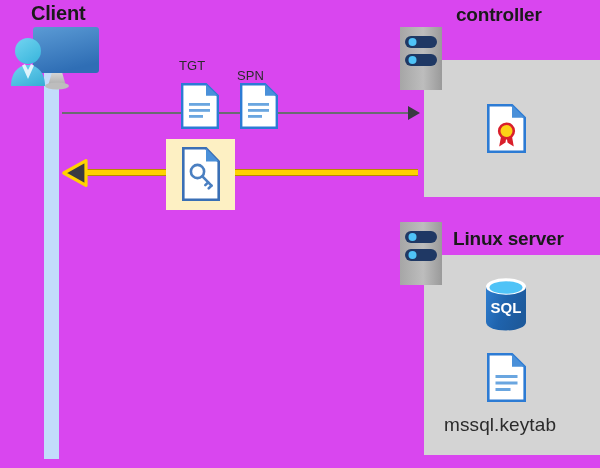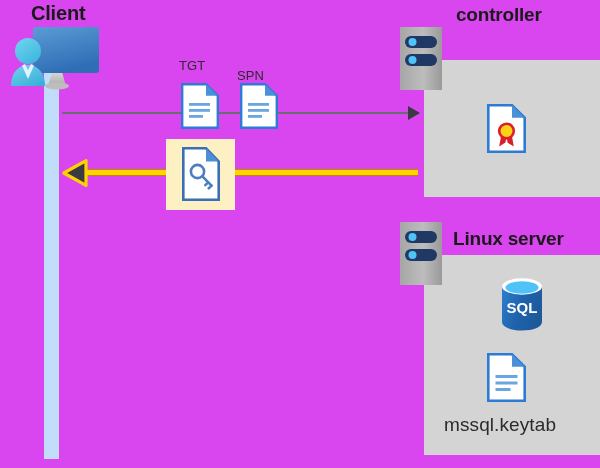--- a/index.html
+++ b/index.html
@@ -202,21 +202,21 @@
       <rect x="0" y="0" width="42" height="63" fill="url(#rackG2)"></rect>
       <rect x="5" y="9" width="32" height="12" rx="6" fill="#1f3864"></rect>
       <circle cx="12.5" cy="15" r="4" fill="#4fc3f7"></circle>
       <rect x="5" y="27" width="32" height="12" rx="6" fill="#1f3864"></rect>
       <circle cx="12.5" cy="33" r="4" fill="#4fc3f7"></circle>
     </svg>
   </div>
 
   <div class="abs hdr hdr-linux" style="left:453px;top:228px;text-align:center;">Linux server</div>
 
-  <div class="abs" style="left:483px;top:277px;width:46px;height:54px;margin-left:16px;">
+  <div class="abs" style="left:483px;top:277px;width:46px;height:54px;">
     <svg width="46" height="54" viewBox="0 0 46 54">
       <defs>
         <linearGradient id="dbBody" x1="0" y1="0" x2="1" y2="0.4">
           <stop offset="0%" stop-color="#2f7fd1"></stop>
           <stop offset="55%" stop-color="#1f63ad"></stop>
           <stop offset="100%" stop-color="#1d5a9c"></stop>
         </linearGradient>
       </defs>
       <path d="M3 9 H43 V45 C43 50 34 53.5 23 53.5 C12 53.5 3 50 3 45 Z" fill="url(#dbBody)"></path>
       <ellipse cx="23" cy="9.5" rx="20" ry="8.2" fill="#ffffff"></ellipse>

